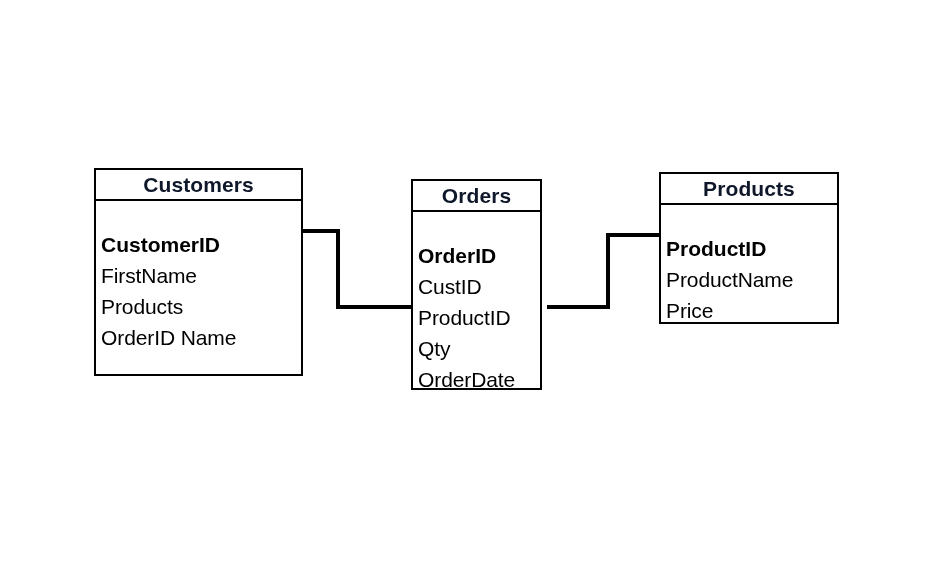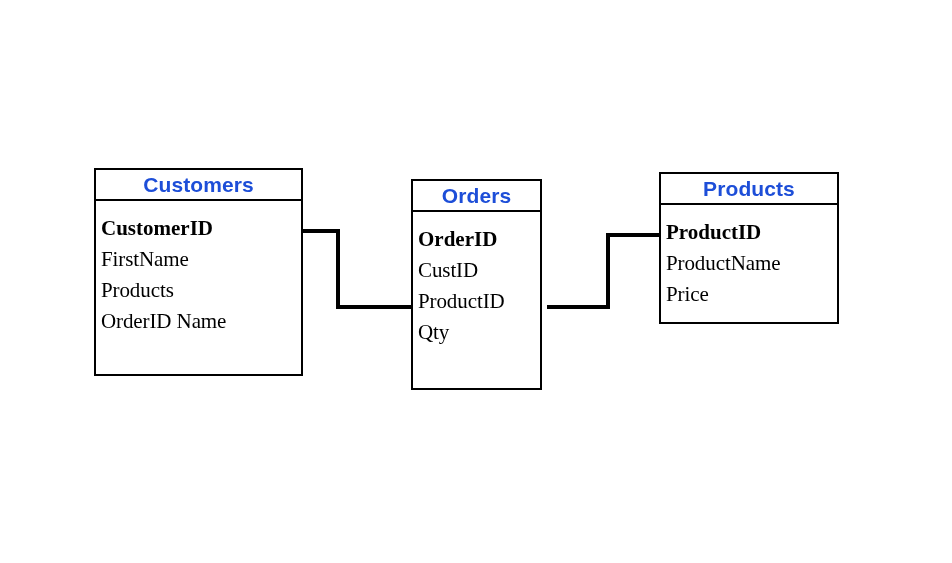--- a/index.html
+++ b/index.html
@@ -22,32 +22,31 @@
     position: absolute;
     box-sizing: border-box;
     background: #ffffff;
     border: 2px solid #000000;
     z-index: 3;
   }
   .entity-header {
     box-sizing: border-box;
     text-align: center;
     font-weight: bold;
-    color: #1d4ed8;
+    color: #0f172a;
     border-bottom: 2px solid #000000;
     font-size: 21px;
     line-height: 29px;
     height: 31px;
     letter-spacing: 0.1px;
   }
   .entity-fields {
     box-sizing: border-box;
-    padding-top: 12px;
+    padding-top: 28px;
     padding-left: 5px;
-    font-family: Liberation Serif, serif;
   }
   .field {
     font-size: 21px;
     line-height: 31px;
     height: 31px;
     color: #000000;
     white-space: nowrap;
     letter-spacing: -0.1px;
   }
   .field.pk {
@@ -102,20 +101,21 @@
     </div>
   </div>
 
   <div class="entity" id="entity-orders">
     <div class="entity-header">Orders</div>
     <div class="entity-fields">
       <div class="field pk">OrderID</div>
       <div class="field">CustID</div>
       <div class="field">ProductID</div>
       <div class="field">Qty</div>
+      <div class="field">OrderDate</div>
     </div>
   </div>
 
   <div class="entity" id="entity-products">
     <div class="entity-header">Products</div>
     <div class="entity-fields">
       <div class="field pk">ProductID</div>
       <div class="field">ProductName</div>
       <div class="field">Price</div>
     </div>

